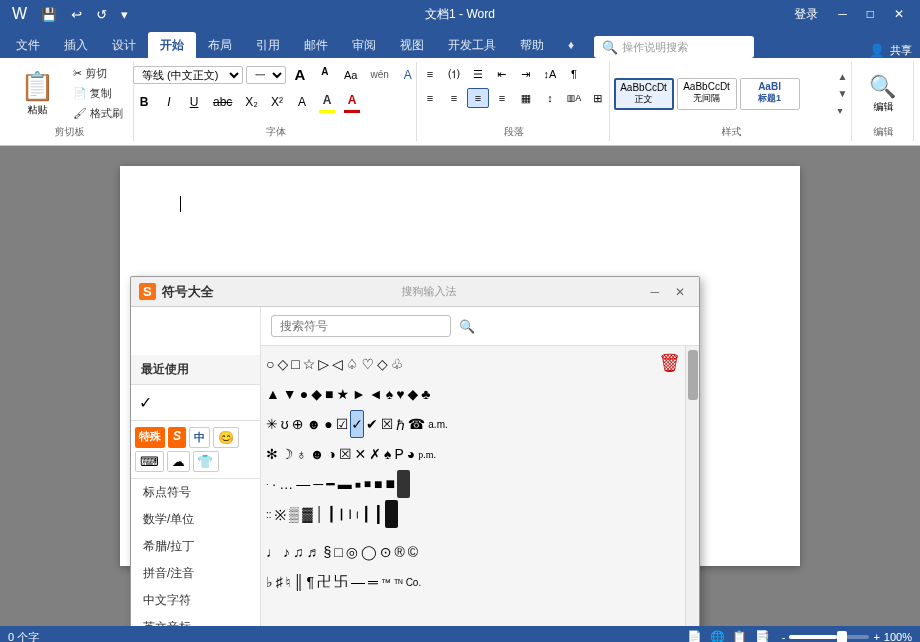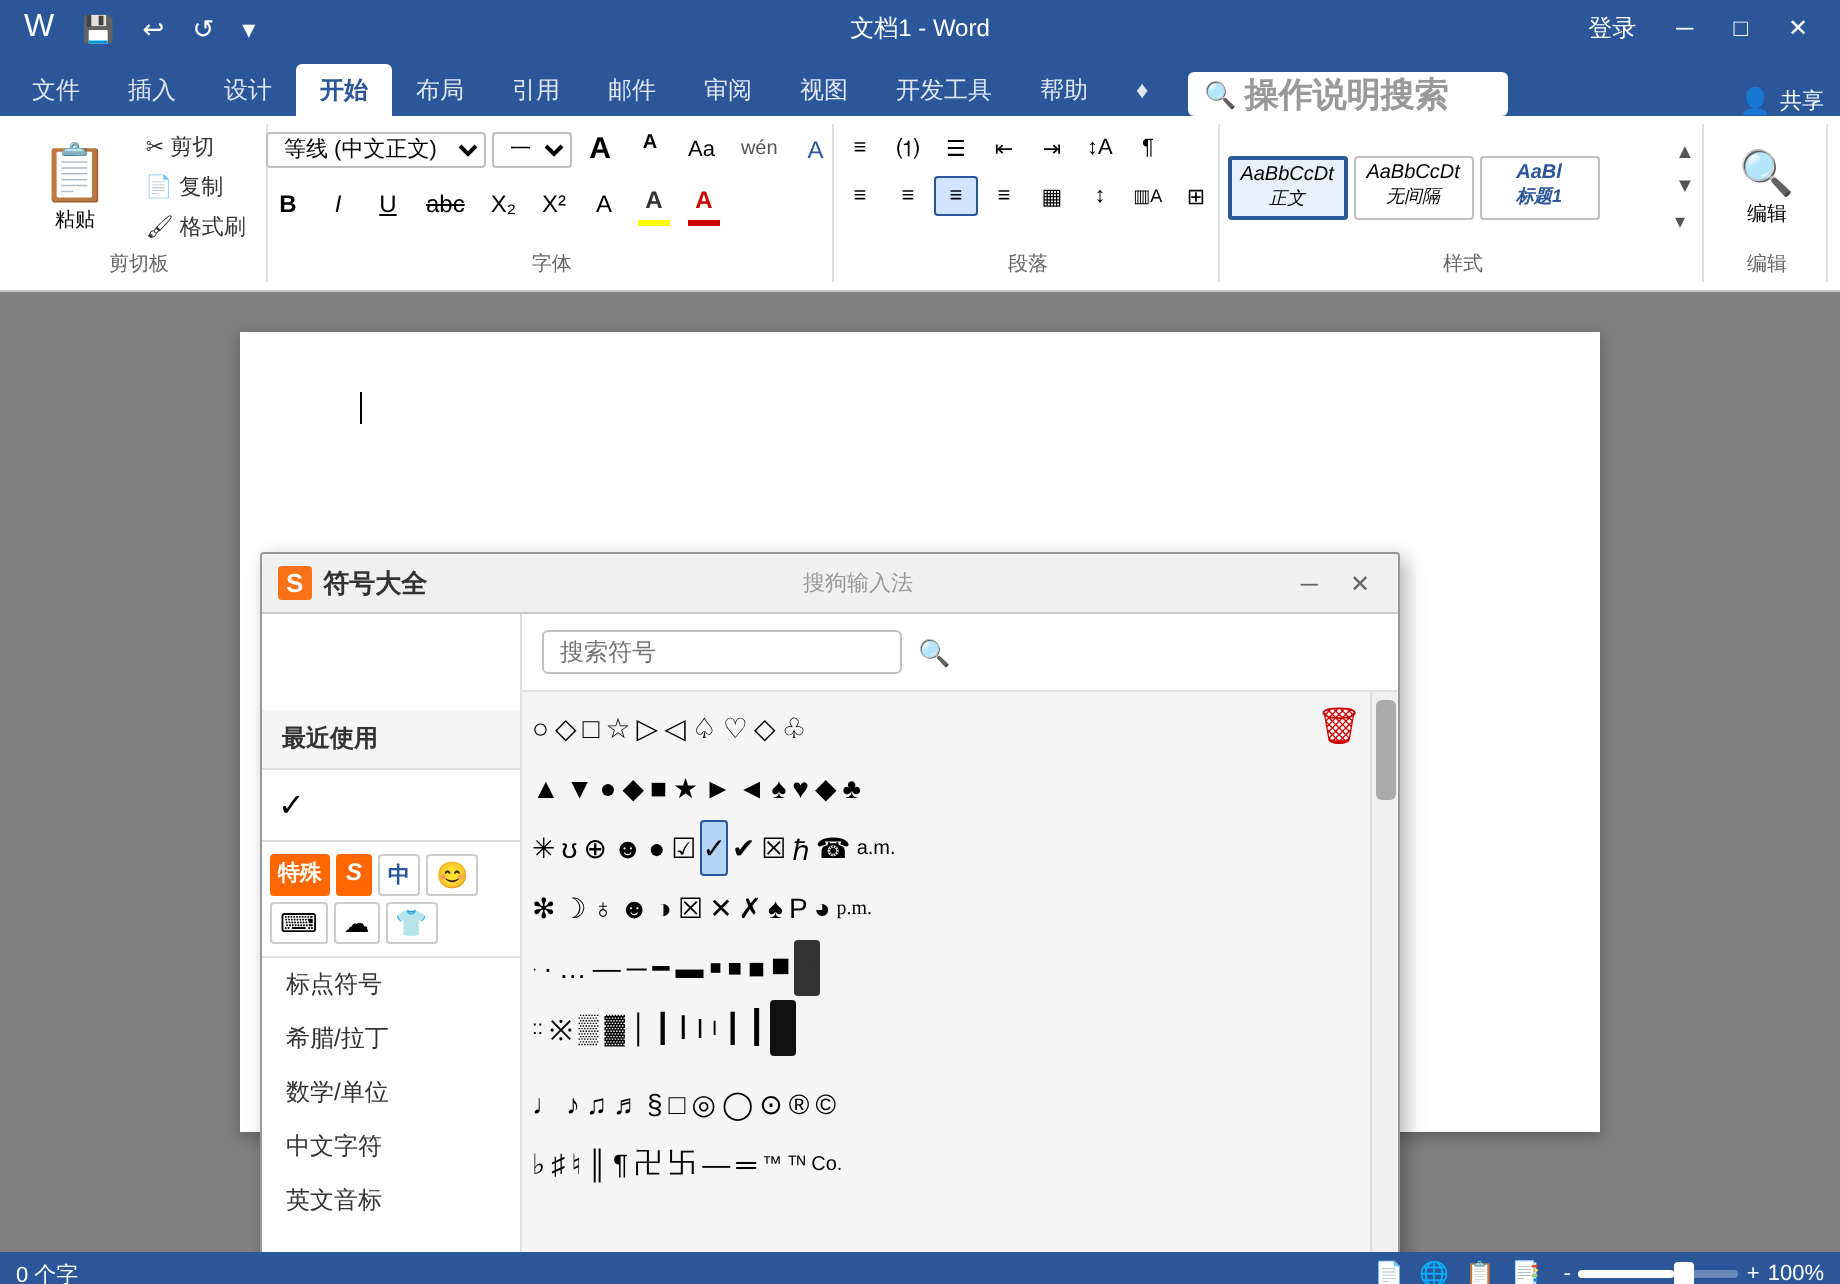--- a/index.html
+++ b/index.html
@@ -39,21 +39,21 @@
     .small-btn { font-size: 11px; padding: 2px 4px; cursor: pointer; border-radius: 2px; color: #333; display: flex; align-items: center; gap: 2px; }
 
     
     .font-row { display: flex; align-items: center; gap: 3px; margin-bottom: 3px; }
     .font-select { border: 1px solid #c0c0c0; border-radius: 2px; padding: 1px 4px; font-size: 11px; width: 110px; cursor: pointer; background: white; }
     .font-size-select { border: 1px solid #c0c0c0; border-radius: 2px; padding: 1px 4px; font-size: 11px; width: 40px; cursor: pointer; background: white; }
     .format-btn { border: 1px solid transparent; border-radius: 2px; padding: 1px 4px; cursor: pointer; font-size: 12px; background: none; min-width: 22px; text-align: center; }
     .format-btn.bold { font-weight: bold; }
     .format-btn.italic { font-style: italic; }
     .format-btn.underline { text-decoration: underline; }
-    .style-item { border: 1px solid #c0c0c0; padding: 2px 8px; cursor: pointer; border-radius: 2px; font-size: 11px; min-width: 60px; text-align: center; font-style: italic; }
+    .style-item { border: 1px solid #c0c0c0; padding: 2px 8px; cursor: pointer; border-radius: 2px; font-size: 11px; min-width: 60px; text-align: center; }
     .style-item.active { border: 2px solid #2b579a; background: #e8f0fc; }
     .search-edit-btn { display: flex; flex-direction: column; align-items: center; padding: 4px 6px; cursor: pointer; border-radius: 3px; }
 
     
     .doc-area { background: #808080; height: calc(642px - 28px - 30px - 82px - 22px); display: flex; justify-content: center; padding: 20px; overflow: hidden; position: relative; }
     .doc-page { background: white; width: 680px; height: 400px; box-shadow: 0 2px 8px rgba(0,0,0,0.3); position: relative; }
 
     
     .status-bar { background: #2b579a; height: 22px; display: flex; align-items: center; justify-content: space-between; padding: 0 8px; color: white; font-size: 11px; }
     .status-right { display: flex; align-items: center; gap: 8px; }
@@ -185,21 +185,21 @@
     <div class="ribbon-tab">引用</div>
     <div class="ribbon-tab">邮件</div>
     <div class="ribbon-tab">审阅</div>
     <div class="ribbon-tab">视图</div>
     <div class="ribbon-tab">开发工具</div>
     <div class="ribbon-tab">帮助</div>
     <div class="ribbon-tab">♦</div>
     <div style="flex:1; display:flex; align-items:center; padding-left:8px;">
       <div style="background:white; border-radius:3px; padding:2px 8px; display:flex; align-items:center; gap:4px; width:160px; height:22px;">
         <span style="color:#555; font-size:13px;">🔍</span>
-        <span style="font-size:17px; color:#999;font-weight:bold;">操作说明搜索</span>
+        <span style="font-size:11px; color:#999;">操作说明搜索</span>
       </div>
     </div>
     <div style="display:flex; align-items:center; gap:4px; padding-right:8px;">
       <span style="color:white; font-size:13px;">👤</span>
       <span style="color:white; font-size:11px;">共享</span>
     </div>
   </div>
 
   <div class="ribbon-content">
 
@@ -345,22 +345,23 @@
           <span style="background:#ff6600; color:white; padding:2px 5px; border-radius:2px; font-size:12px; cursor:pointer; font-weight:bold; font-style:italic;">S</span>
           <span style="border:1px solid #ccc; padding:2px 4px; border-radius:2px; font-size:11px; cursor:pointer; color:#2b579a; font-weight:bold;">中</span>
           <span style="border:1px solid #ccc; padding:2px 4px; border-radius:2px; font-size:13px; cursor:pointer;">😊</span>
           <span style="border:1px solid #ccc; padding:2px 4px; border-radius:2px; font-size:13px; cursor:pointer;">⌨</span>
           <span style="border:1px solid #ccc; padding:2px 4px; border-radius:2px; font-size:13px; cursor:pointer;">☁</span>
           <span style="border:1px solid #ccc; padding:2px 4px; border-radius:2px; font-size:13px; cursor:pointer;">👕</span>
         </div>
 
         <ul class="cat-list">
           <li>标点符号</li>
+          <li>数学/单位</li>
           <li>希腊/拉丁</li>
-          <li>数学/单位</li>
+          <li>拼音/注音</li>
           <li>中文字符</li>
           <li>英文音标</li>
 
         </ul>
       </div>
 
       <div class="symbol-main">
 
         <div class="symbol-search-bar">
           <input class="symbol-search-input" type="text" placeholder="搜索符号" style="">

